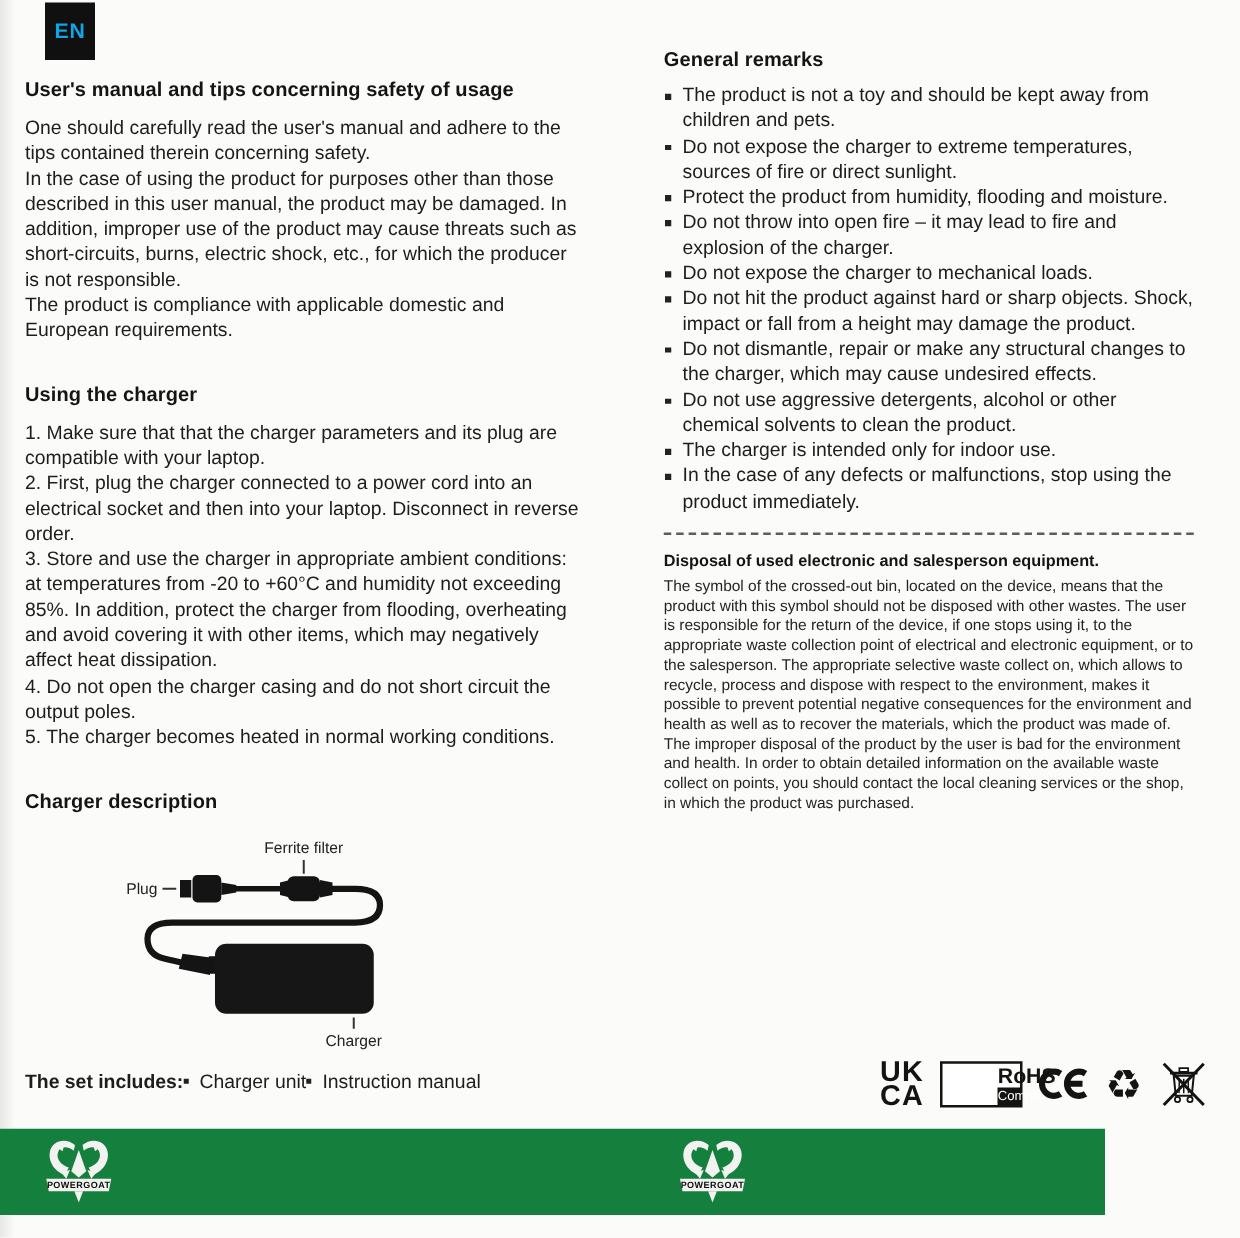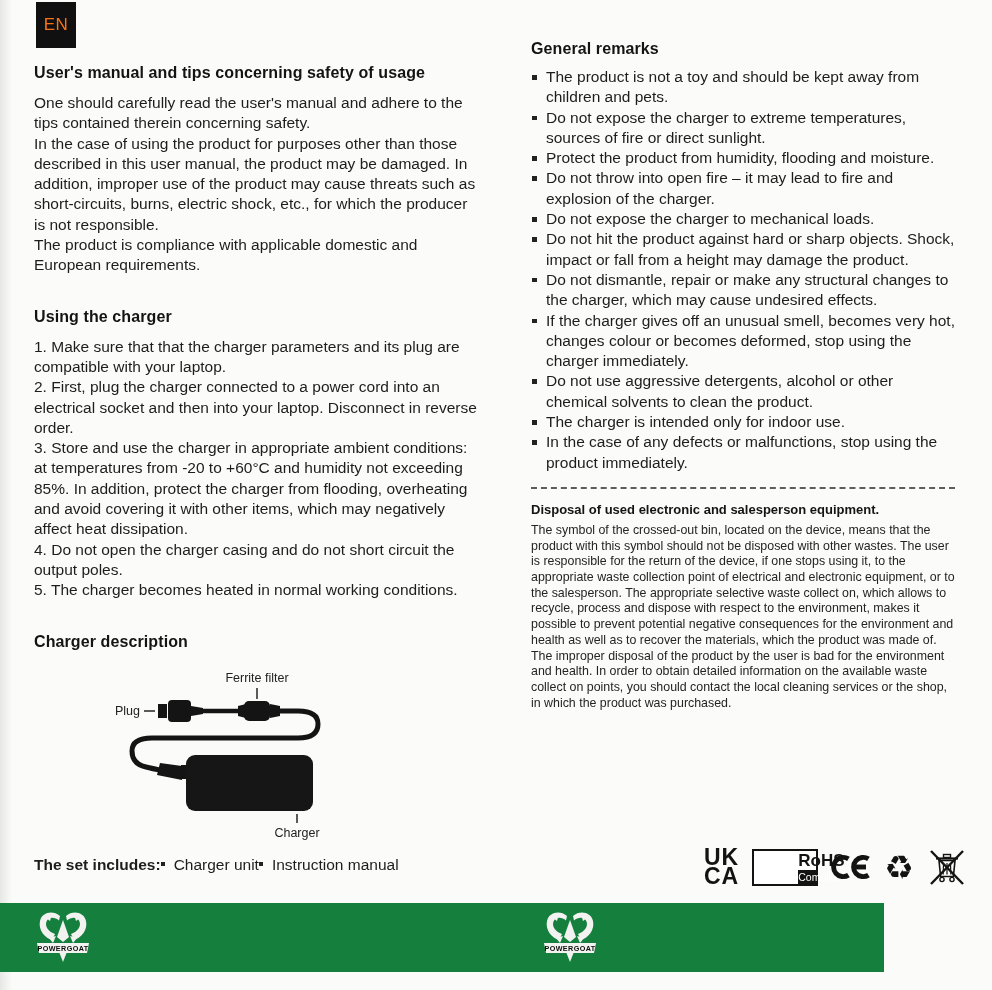--- a/index.html
+++ b/index.html
@@ -15,27 +15,27 @@
   body::before {
     content: "";
     position: absolute; left: 0; top: 0; width: 12px; height: 100%;
     background: linear-gradient(to right, #e7e7e4, #fbfbf9);
     pointer-events: none;
   }
 
   .en-badge {
     position: absolute; left: 36px; top: 2px;
     width: 40px; height: 46px;
-    background: #101010; color: #f97316;
-    font-weight: normal; font-size: 17px;
+    background: #101010; color: #0ea5e9;
+    font-weight: bold; font-size: 17px;
     display: flex; align-items: center; justify-content: center;
     letter-spacing: 0.5px;
   }
 
-  .col-left  { position: absolute; left: 34px;  top: 64px; width: 446px; }
+  .col-left  { position: absolute; left: 20px;  top: 64px; width: 446px; }
   .col-right { position: absolute; left: 531px; top: 40px; width: 424px; }
 
   .h-section {
     font-size: 16px; font-weight: bold; color: #141412;
     margin: 0 0 11px 0; letter-spacing: 0.1px;
   }
   .body-text { font-size: 15.5px; line-height: 20.3px; }
   .body-text p { margin: 0; }
 
   .steps div { font-size: 15.5px; line-height: 20.3px; }
@@ -191,21 +191,20 @@
   <div class="h-section" style="margin-bottom:9px">General remarks</div>
 
   <ul class="square-list">
     <li>The product is not a toy and should be kept away from children and pets.</li>
     <li>Do not expose the charger to extreme temperatures, sources of fire or direct sunlight.</li>
     <li>Protect the product from humidity, flooding and moisture.</li>
     <li>Do not throw into open fire – it may lead to fire and explosion of the charger.</li>
     <li>Do not expose the charger to mechanical loads.</li>
     <li>Do not hit the product against hard or sharp objects. Shock, impact or fall from a height may damage the product.</li>
     <li>Do not dismantle, repair or make any structural changes to the charger, which may cause undesired effects.</li>
-    <li>If the charger gives off an unusual smell, becomes very hot, changes colour or becomes deformed, stop using the charger immediately.</li>
     <li>Do not use aggressive detergents, alcohol or other chemical solvents to clean the product.</li>
     <li>The charger is intended only for indoor use.</li>
     <li>In the case of any defects or malfunctions, stop using the product immediately.</li>
   </ul>
 
   <hr class="dashed-divider">
 
   <div class="disposal-heading">Disposal of used electronic and salesperson equipment.</div>
   <div class="disposal-body">The symbol of the crossed-out bin, located on the device, means that the product with this symbol should not be disposed with other wastes. The user is responsible for the return of the device, if one stops using it, to the appropriate waste collection point of electrical and electronic equipment, or to the salesperson. The appropriate selective waste collect on, which allows to recycle, process and dispose with respect to the environment, makes it possible to prevent potential negative consequences for the environment and health as well as to recover the materials, which the product was made of. The improper disposal of the product by the user is bad for the environment and health. In order to obtain detailed information on the available waste collect on points, you should contact the local cleaning services or the shop, in which the product was purchased.</div>
 </div>

